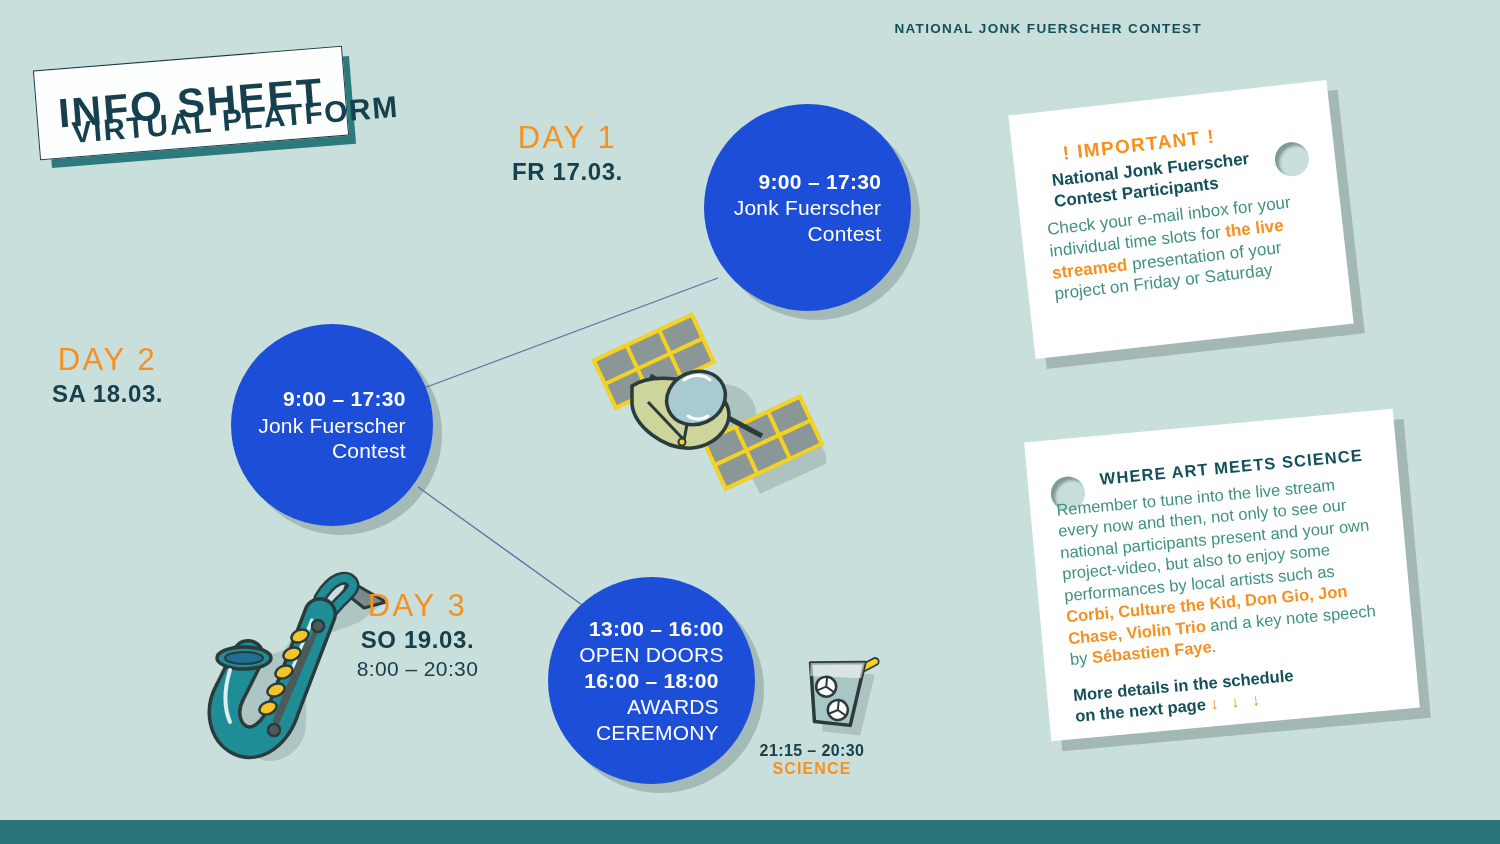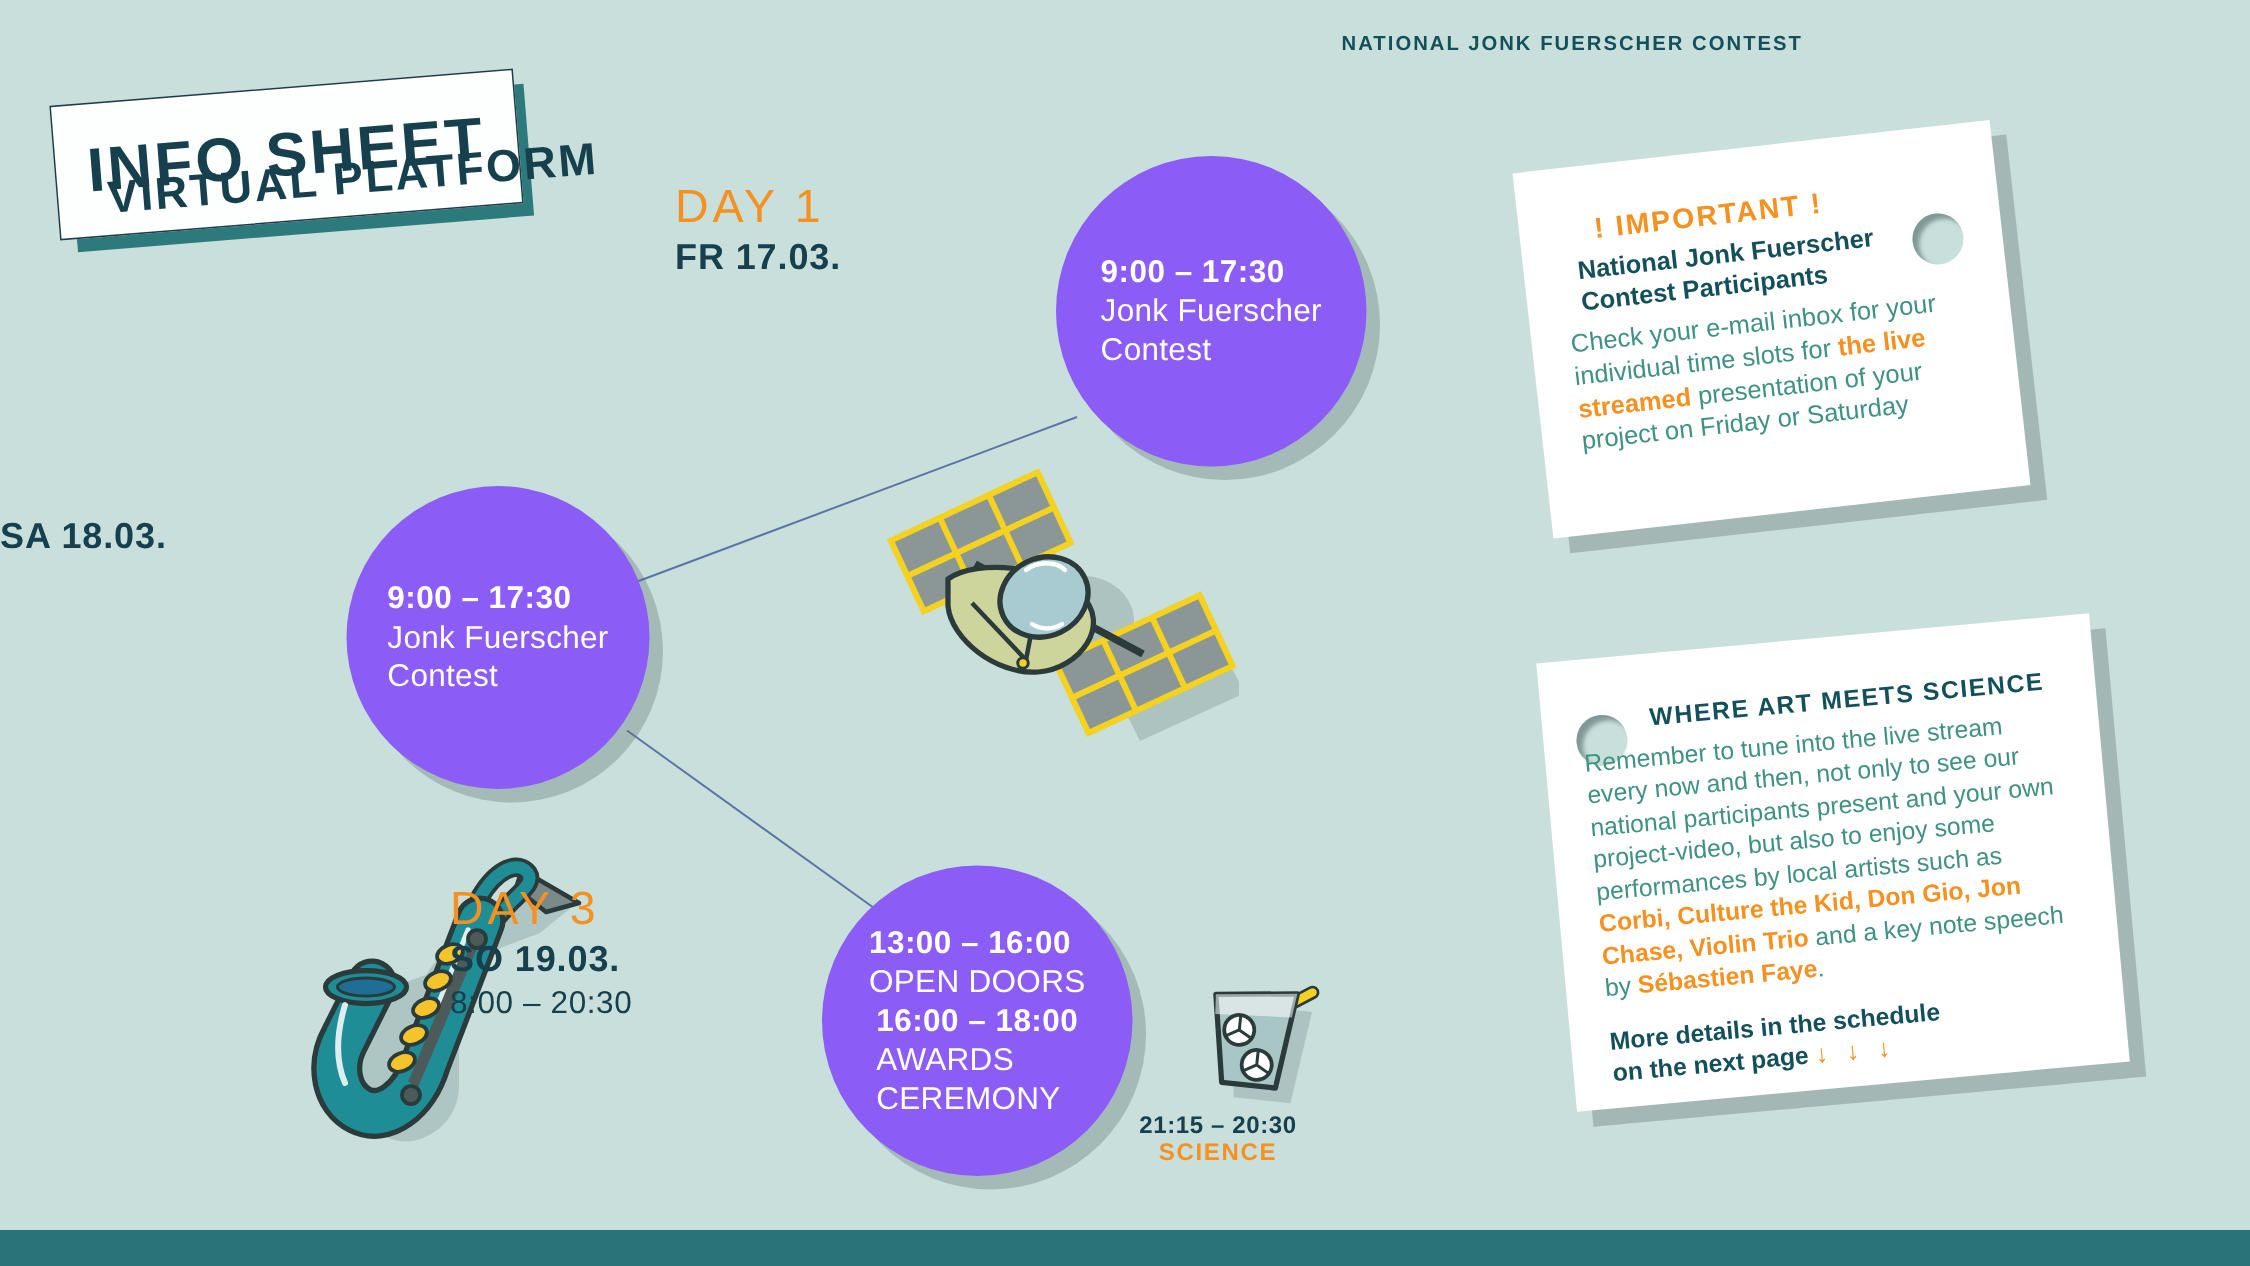--- a/index.html
+++ b/index.html
@@ -40,35 +40,35 @@
     transform:rotate(-4.6deg); transform-origin:left center;
     white-space:nowrap;
   }
 
   
   .lines{ position:absolute; inset:0; }
 
   
   .circle{
     position:absolute; border-radius:50%;
-    background:#8b5cf6;
+    background:#1d4ed8;
     box-shadow:9px 9px 0 rgba(90,110,110,0.32);
     display:flex; flex-direction:column; align-items:center; justify-content:center;
-    color:#ffffff; text-align:left;
+    color:#ffffff; text-align:right;
   }
   .c-time{ font-size:21px; font-weight:bold; letter-spacing:0.3px; line-height:1.25; }
   .c-name{ font-size:21px; font-weight:300; line-height:1.22; letter-spacing:0.2px; }
   .c-block + .c-block{ }
 
   #circle-day1{ left:704px; top:104px; width:207px; height:207px; }
   #circle-day2{ left:231px; top:324px; width:202px; height:202px; }
   #circle-day3{ left:548px; top:577px; width:207px; height:207px; }
 
   
-  .daylabel{ position:absolute; text-align:left; }
+  .daylabel{ position:absolute; text-align:center; }
   .daylabel .d-num{
     font-size:31px; font-weight:300; letter-spacing:2.6px; color:#f59120;
     line-height:1.15;
   }
   .daylabel .d-date{
     font-size:24px; font-weight:bold; letter-spacing:0.6px; color:#17404e;
     line-height:1.3;
   }
   .daylabel .d-extra{
     font-size:21px; font-weight:normal; letter-spacing:0.4px; color:#17404e;
@@ -262,20 +262,21 @@
   </div>
   <div class="circle" id="circle-day1">
     <div class="c-block">
       <div class="c-time">9:00 – 17:30</div>
       <div class="c-name">Jonk Fuerscher</div>
       <div class="c-name">Contest</div>
     </div>
   </div>
 
   <div class="daylabel" id="label-day2">
+    <div class="d-num">DAY 2</div>
     <div class="d-date">SA 18.03.</div>
   </div>
   <div class="circle" id="circle-day2">
     <div class="c-block">
       <div class="c-time">9:00 – 17:30</div>
       <div class="c-name">Jonk Fuerscher</div>
       <div class="c-name">Contest</div>
     </div>
   </div>
 

